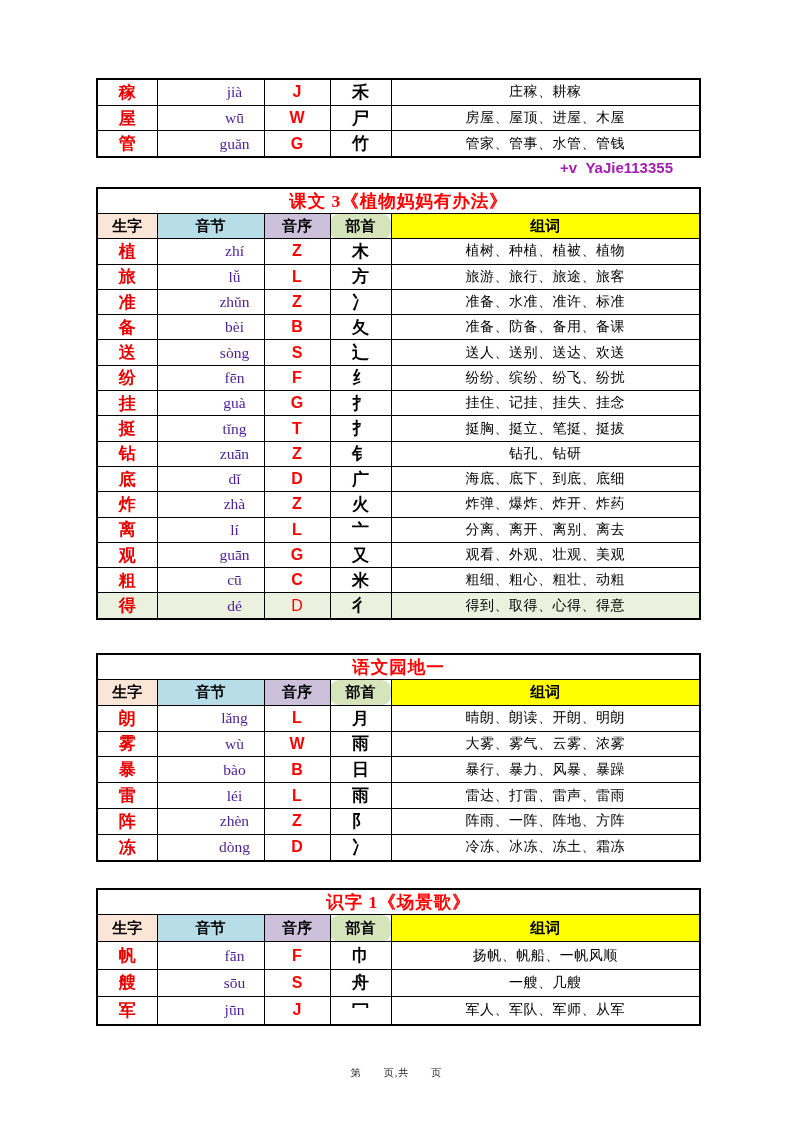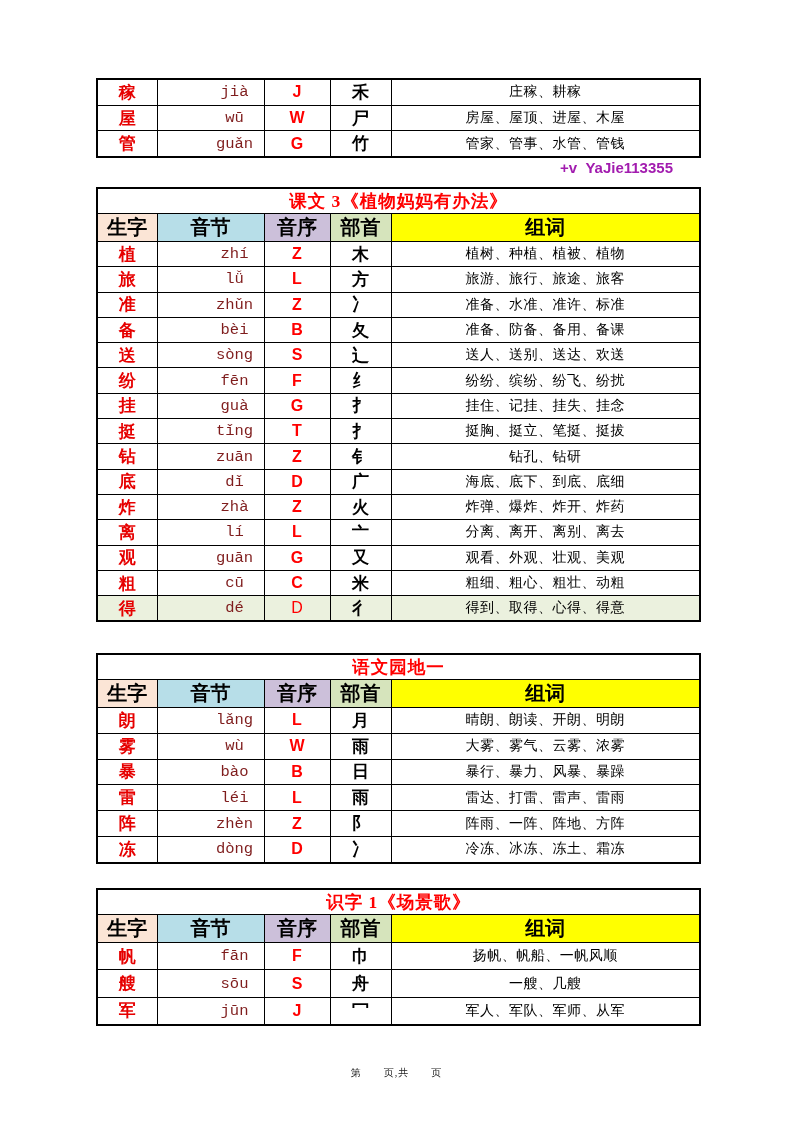--- a/index.html
+++ b/index.html
@@ -22,28 +22,28 @@
   .t2 td,.t2 th{height:24.3px;}
   .t2 .title-row td{height:21px;}
   .t3 td,.t3 th{height:24.8px;}
   .t3 .title-row td{height:21px;}
   .t4 td,.t4 th{height:26.4px;}
   .t4 .title-row td{height:23px;}
   
   .title-row td{
     color:var(--title_red,#f00);font-weight:bold;font-size:17.5px;letter-spacing:1px;
   }
-  .header-row th{font-weight:bold;font-size:20px;}
+  .header-row th{font-weight:bold;font-size:15px;}
   .h0{background:var(--header_shengzi,#fbe5d6);}
   .h1{background:var(--header_yinjie,#b7dee8);}
   .h2{background:var(--header_yinxu,#ccc0da);margin-left:9px;}
-  .h3{background:var(--header_bushou,#d6e4bc);}
+  .h3{background:var(--header_bushou,#d6e4bc);border-radius:9px;}
   .h4{background:var(--header_zuci,#ffff00);}
   td.char{color:var(--char_red,#e60000);font-weight:bold;font-size:17px;}
-  td.pinyin{font-family:Liberation Mono, monospace;font-size:15.5px;color:#7f1d1d;padding-left:48px;}
+  td.pinyin{font-family:Liberation Serif, serif;font-size:15.5px;color:#4c1d95;padding-left:48px;}
   td.initial{color:var(--initial_red,#f00);font-weight:bold;font-family:"Liberation Sans","DejaVu Sans",sans-serif;font-size:16px;}
   td.radical{font-weight:bold;font-size:17px;}
   td.words{font-size:14px;letter-spacing:0.5px;}
   tr.row-highlight td{background:var(--highlight_row,#ebf1de);}
   tr.row-highlight td.initial{font-weight:400;}
   .promo{
     position:absolute;left:96px;top:159px;width:603px;box-sizing:border-box;
     text-align:right;padding-right:26px;
     font-family:"Liberation Sans","DejaVu Sans",sans-serif;
     font-weight:700;font-size:15px;color:#a21caf;

